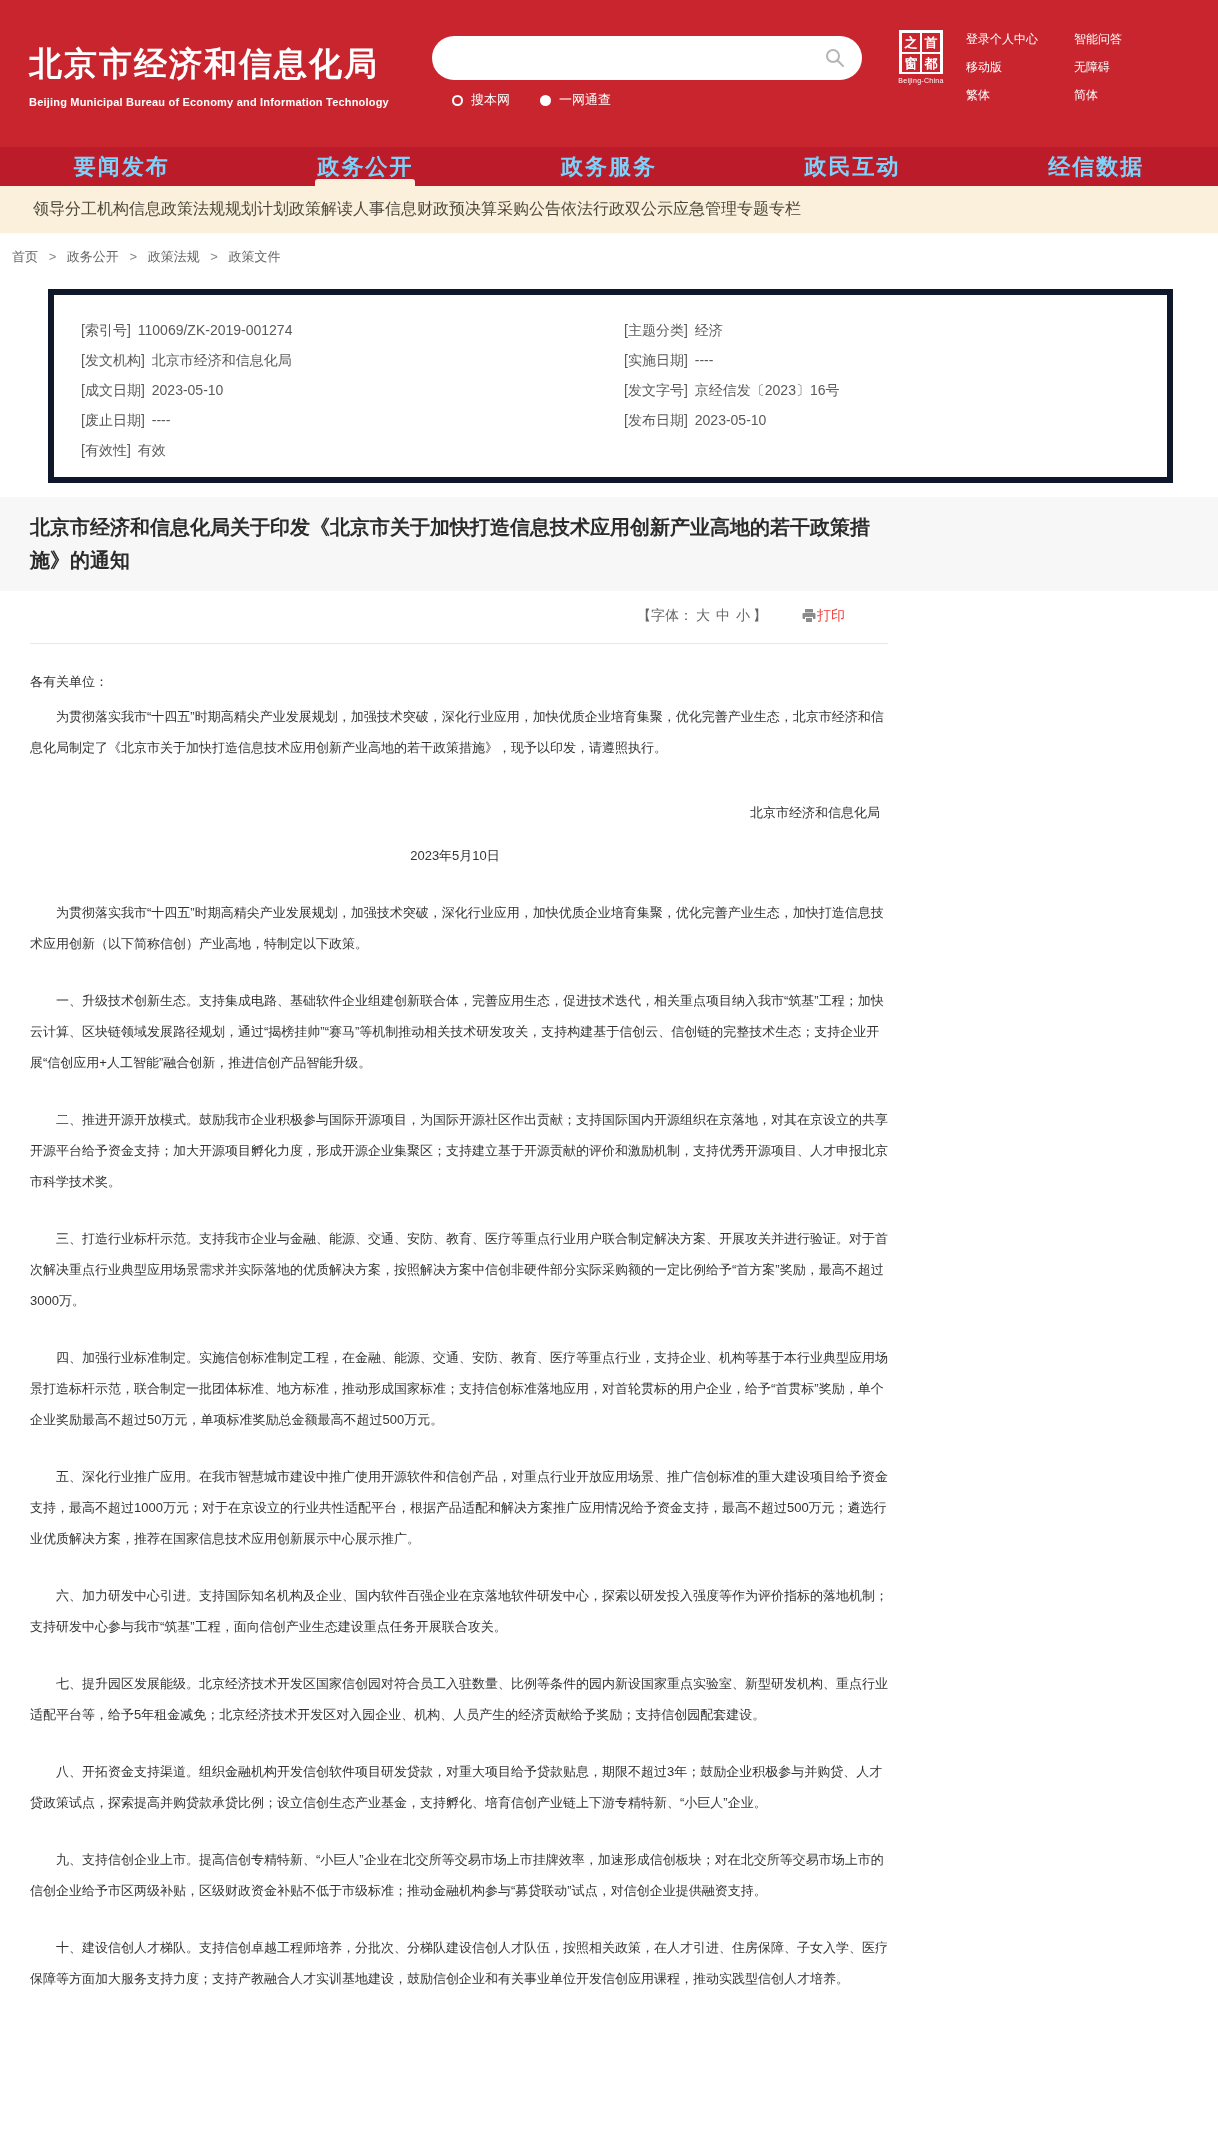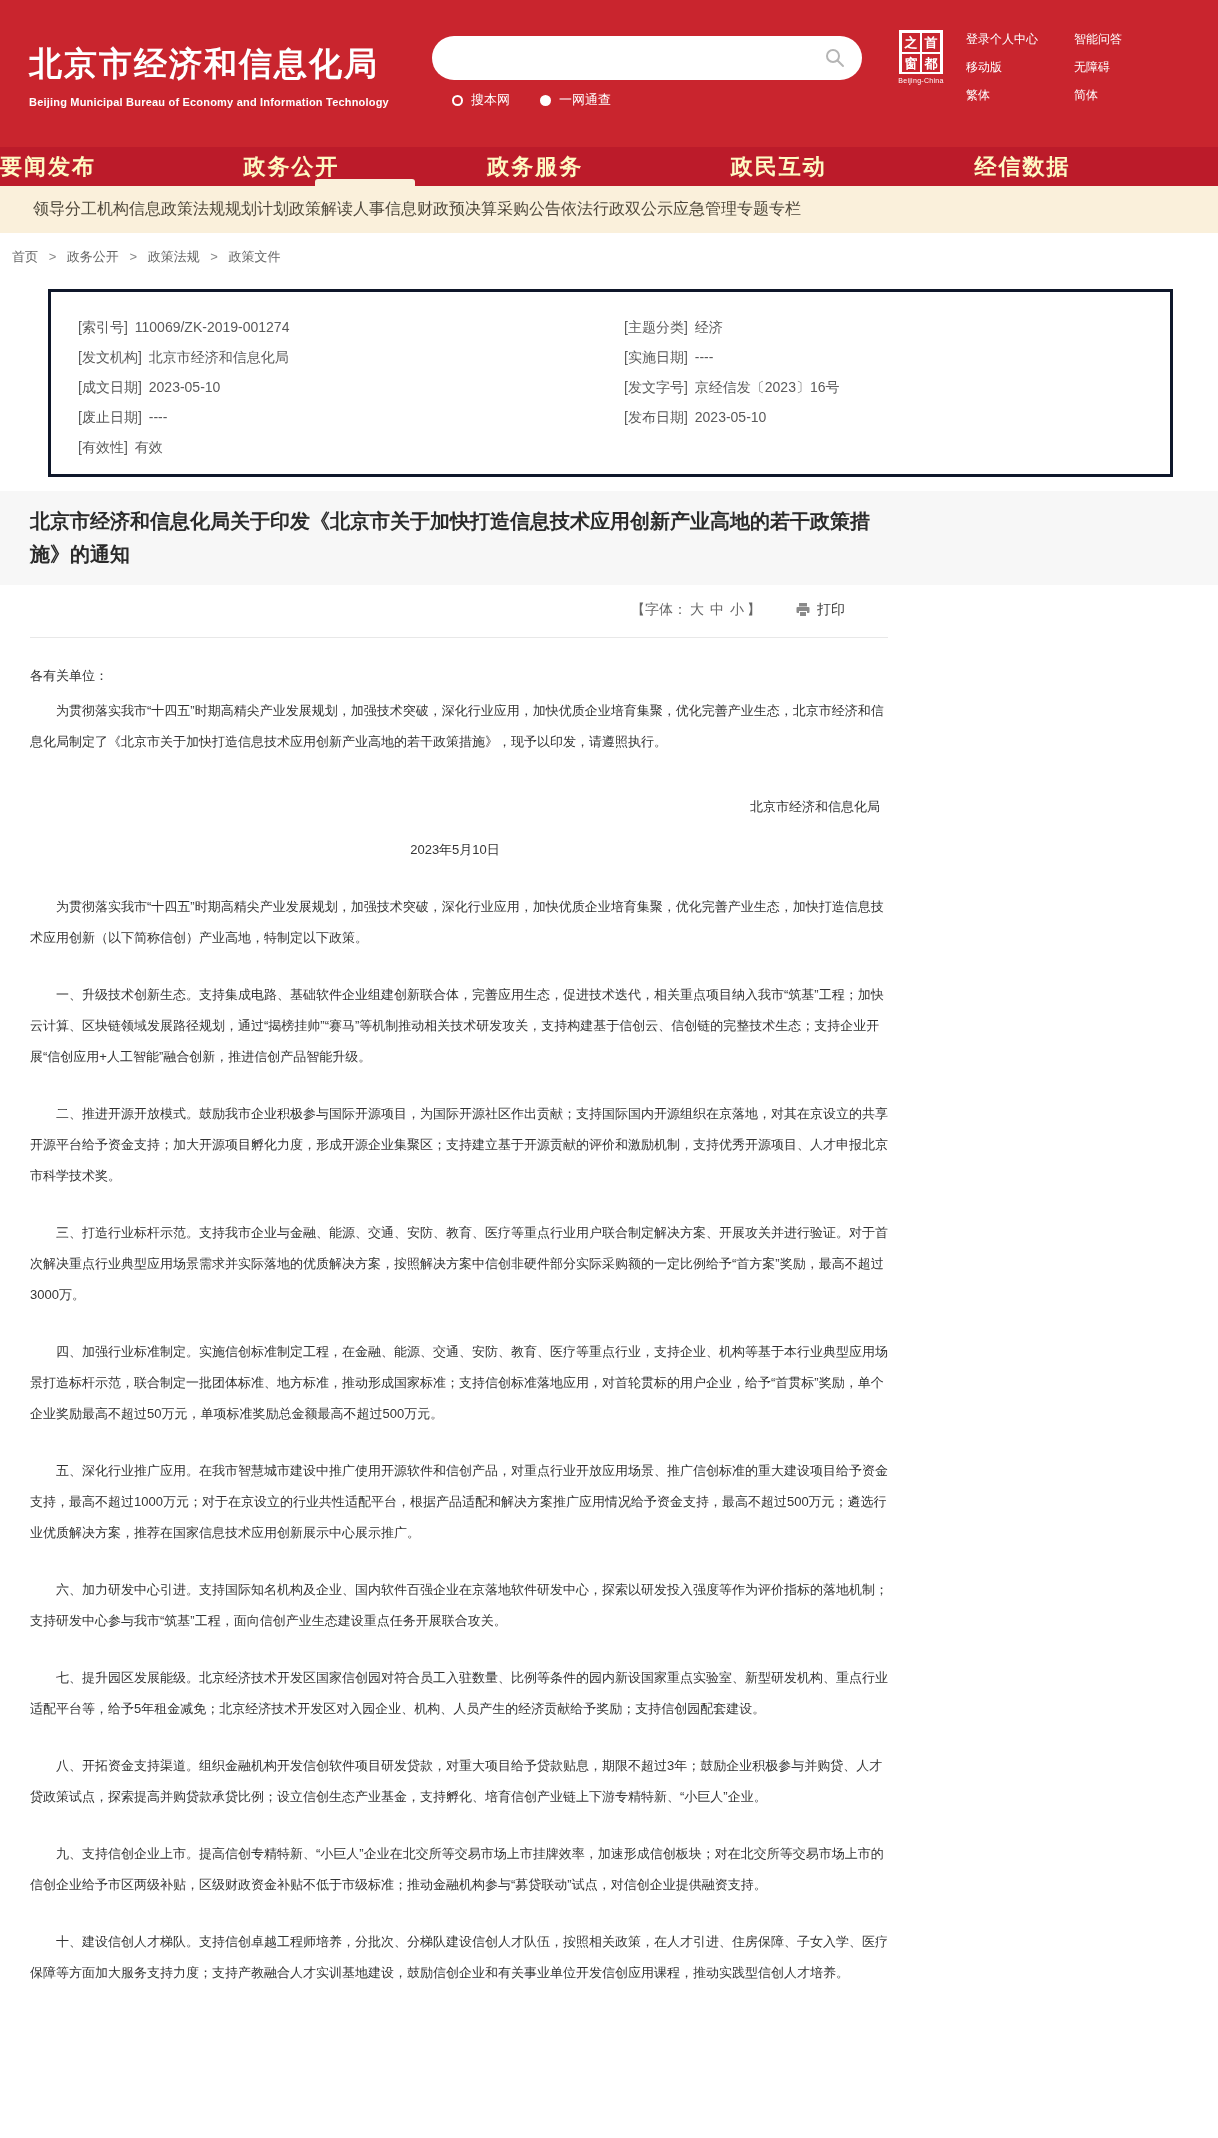--- a/index.html
+++ b/index.html
@@ -29,48 +29,48 @@
   .seal-box { width:44px; height:44px; border:2px solid #fff; margin:0 auto; display:grid; grid-template-columns:1fr 1fr; grid-template-rows:1fr 1fr; }
   .seal-box span { border:1px solid #fff; color:#fff; font-size:13px; font-weight:bold; line-height:19px; }
   .seal-caption { color:#fff; font-size:7px; margin-top:3px; letter-spacing:.3px; }
 
   .header-links { position:absolute; left:966px; top:31px; display:flex; gap:36px; }
   .link-col { display:flex; flex-direction:column; gap:11px; }
   .hlink { color:#fff; font-size:12px; cursor:pointer; white-space:nowrap; }
 
   
   .main-nav { height:39px; background:#bc1b2a; display:flex; }
-  .nav-item { flex:1; line-height:39px; color:#fef9c3; font-size:22px; font-weight:bold; letter-spacing:2px; position:relative; cursor:pointer; }
+  .nav-item { flex:1; text-align:center; line-height:39px; color:#7dd3fc; font-size:22px; font-weight:bold; letter-spacing:2px; position:relative; cursor:pointer; }
   .nav-item.active::after { content:""; position:absolute; left:50%; transform:translateX(-50%); bottom:0; width:100px; height:7px; background:#faf0db; border-radius:3px 3px 0 0; }
 
   
   .sub-nav { height:47px; background:#faf0db; display:flex; align-items:center; padding-left:33px; }
   .subnav-item { font-size:16px; color:#4e483c; cursor:pointer; white-space:nowrap; }
 
   
   .breadcrumb { padding:15px 0 12px 12px; font-size:13px; color:#666; }
   .crumb { cursor:pointer; }
   .crumb-sep { margin:0 7px; color:#888; }
 
   
-  .meta-box { margin:11px 45px 0 48px; border:3px solid #0f172a; padding:20px 0 12px 27px; display:flex; background:#fff; }
+  .meta-box { margin:11px 45px 0 48px; border:6px solid #0f172a; padding:20px 0 12px 27px; display:flex; background:#fff; }
   .meta-col { width:50%; }
   .meta-row { line-height:30px; font-size:14px; color:#5a5a5a; }
   .meta-label { margin-right:7px; }
 
   
   .title-band { background:#f7f7f7; margin-top:14px; padding:14px 0; }
   .title-inner { width:920px; padding:0 30px; }
   .page-title { margin:0; font-size:20px; line-height:33px; font-weight:bold; color:#2b2b2b; text-align:left; }
 
   
   .controls-row { width:920px; padding:16px 75px 0 0; display:flex; justify-content:flex-end; align-items:center; gap:34px; font-size:14px; color:#666; }
   .font-sizes span { cursor:pointer; }
   .font-size-opt { margin:0 3px; }
-  .print-btn { display:flex; align-items:center; gap:6px; cursor:pointer; color:#404040;justify-content:space-between; }
+  .print-btn { display:flex; align-items:center; cursor:pointer; color:#ef4444;justify-content:space-between; }
 
   
   .article { width:920px; padding:0 32px 0 30px; font-size:13px; line-height:31px; color:#333; }
   .divider { border:none; border-top:1px solid #e8e8e8; margin:18px 0 0 0; }
   .salutation { margin-top:22px; }
   .intro-p { text-indent:2em; margin:4px 0 0 0; }
   .sig-org { text-align:right; margin-top:34px; padding-right:8px; }
   .sig-date { text-align:center; margin-top:12px; padding-right:8px; }
   .doc-title { text-align:center; margin-top:92px; }
   .body-p { text-indent:2em; margin:26px 0 0 0; }

